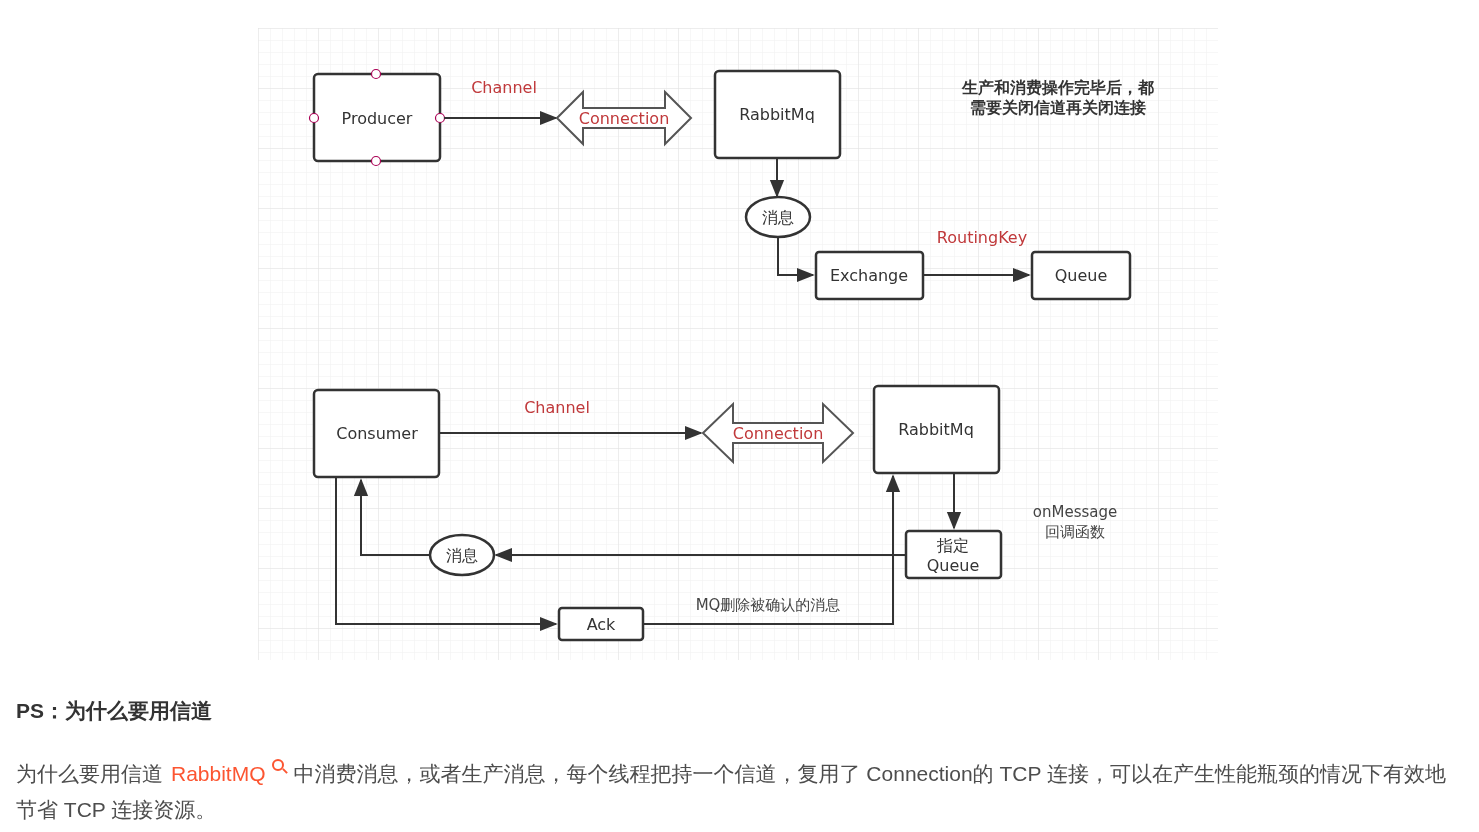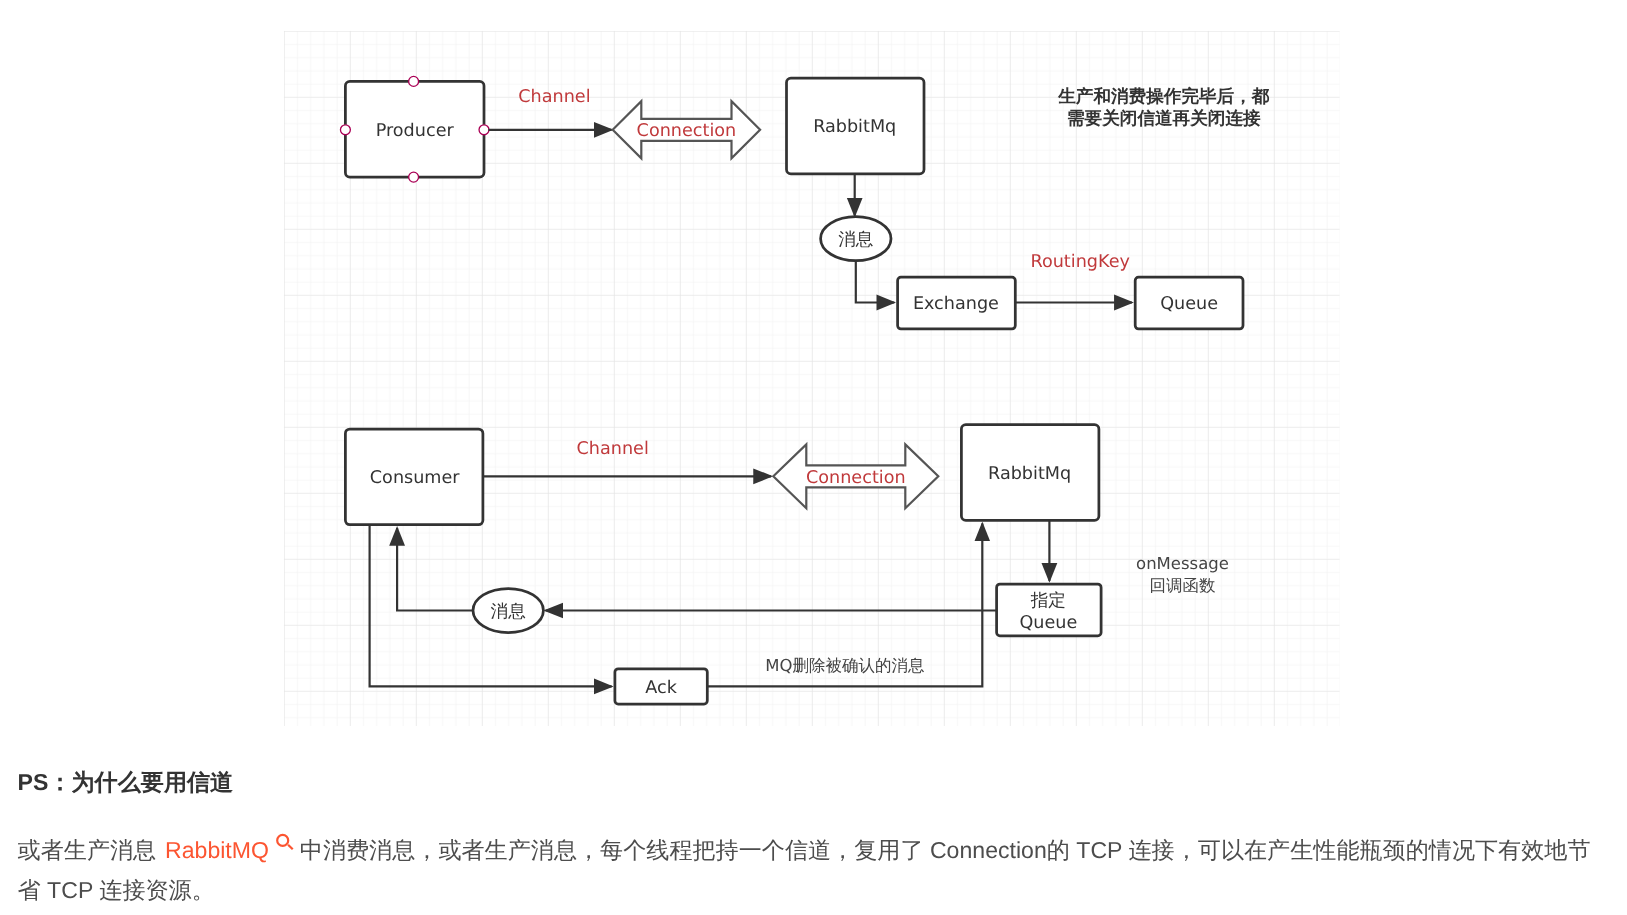--- a/index.html
+++ b/index.html
@@ -208,13 +208,13 @@
       <text class="box-label" x="343" y="602" text-anchor="middle">Ack</text>
     </g>
 
     <polyline points="385,596 635,596 635,448" fill="none" stroke="#333" stroke-width="2" marker-end="url(#arrow)"></polyline>
     <text class="note" x="510" y="582" text-anchor="middle">MQ删除被确认的消息</text>
   </svg>
 </div>
 
 <h3 class="heading">PS：为什么要用信道</h3>
 
-<p class="paragraph"><span>或者生产消息</span><a class="kw-link">RabbitMQ</a><span class="search-icon"></span><span>中消费消息，或者生产消息，每个线程把持一个信道，复用了 Connection的 TCP 连接，可以在产生性能瓶颈的情况下有效地节省 TCP 连接资源。</span></p>
+<p class="paragraph"><span>为什么要用信道</span><a class="kw-link">RabbitMQ</a><span class="search-icon"></span><span>中消费消息，或者生产消息，每个线程把持一个信道，复用了 Connection的 TCP 连接，可以在产生性能瓶颈的情况下有效地节省 TCP 连接资源。</span></p>
 
 </body></html>

